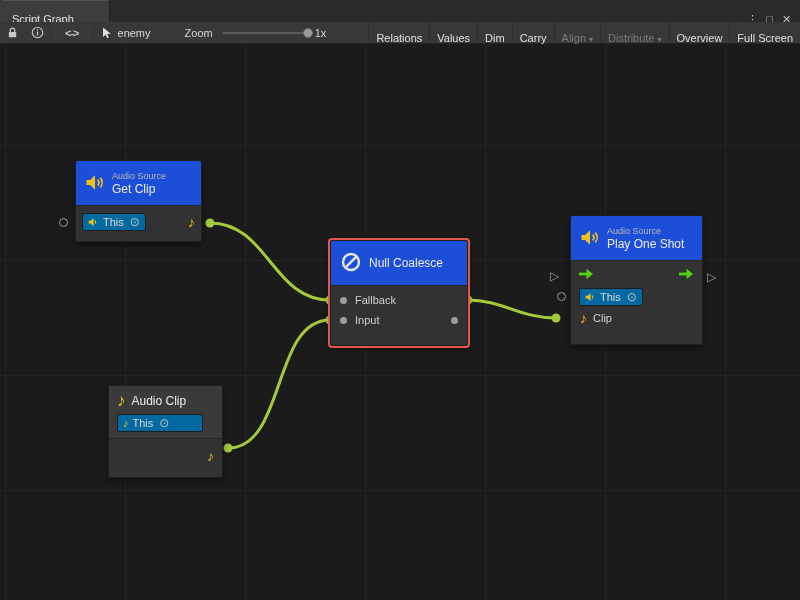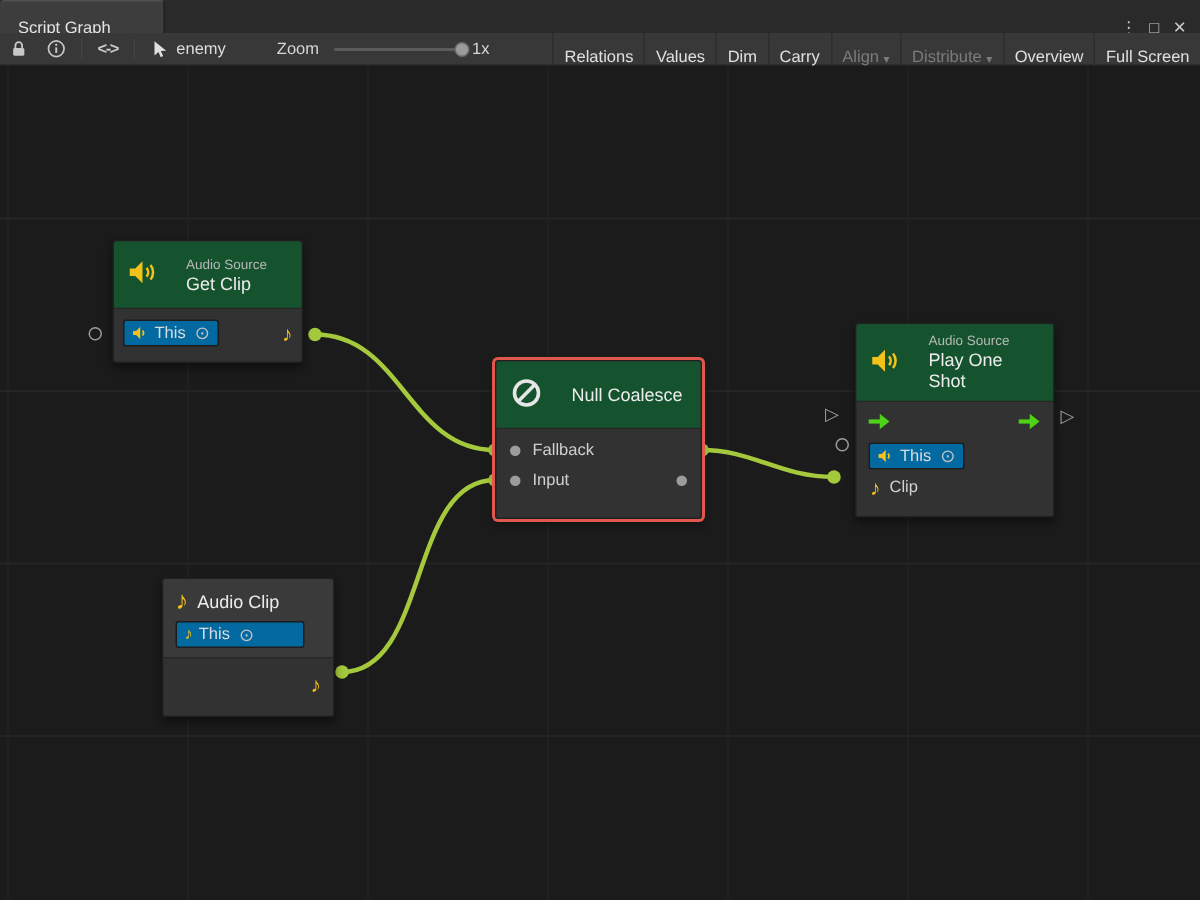--- a/index.html
+++ b/index.html
@@ -29,21 +29,21 @@
 
   
   .canvas{position:absolute;top:44px;left:0;right:0;bottom:0;background-color:#1b1b1b;
     background-image:linear-gradient(#242424 1px,transparent 1px),linear-gradient(90deg,#242424 1px,transparent 1px);
     background-size:120px 115px;background-position:5px -14px}
   .wires{position:absolute;left:0;top:0;width:100%;height:100%}
 
   
   .node{position:absolute;background:#323232;border:1px solid #202020;border-radius:2px;box-shadow:0 3px 6px rgba(0,0,0,.45)}
   .node.selected{box-shadow:0 0 0 2px #e0584d,0 3px 6px rgba(0,0,0,.45)}
-  .node-header{display:flex;align-items:center;gap:19px;padding:6px 9px;background:#14532d;border-bottom:1px solid #262626;border-radius:2px 2px 0 0;min-height:45px}
+  .node-header{display:flex;align-items:center;gap:7px;padding:6px 9px;background:#1d4ed8;border-bottom:1px solid #262626;border-radius:2px 2px 0 0;min-height:45px}
   .hdr-cat{font-size:9px;color:#b8b8b8;line-height:11px}
   .hdr-title{font-size:12px;color:#ececec;line-height:14px}
   .node-body{padding:5px 6px 8px 6px}
   .port-row{display:flex;align-items:center;gap:6px;height:22px}
   .inset{display:flex;align-items:center;gap:4px;background:#0369a1;border:1px solid #1c1c1c;border-radius:2px;height:18px;padding:0 5px;color:#dcdcdc}
   .target{color:#c2c2c2;font-size:12px;margin-left:2px}
   .note{color:#f2c21b;font-size:14px;font-weight:bold;line-height:14px}
   .note.big{font-size:17px;line-height:17px}
   .spacer{flex:1}
   .pdot{width:7px;height:7px;border-radius:50%;background:#9c9c9c;flex:0 0 auto}

